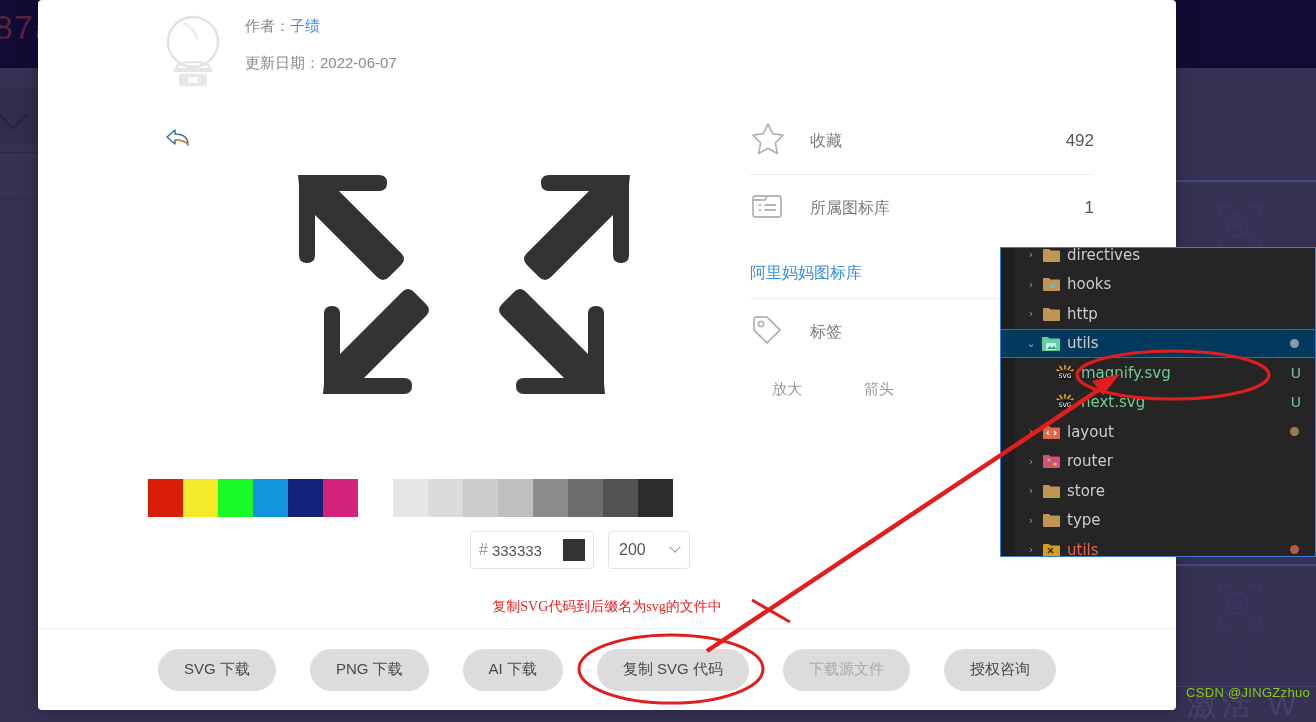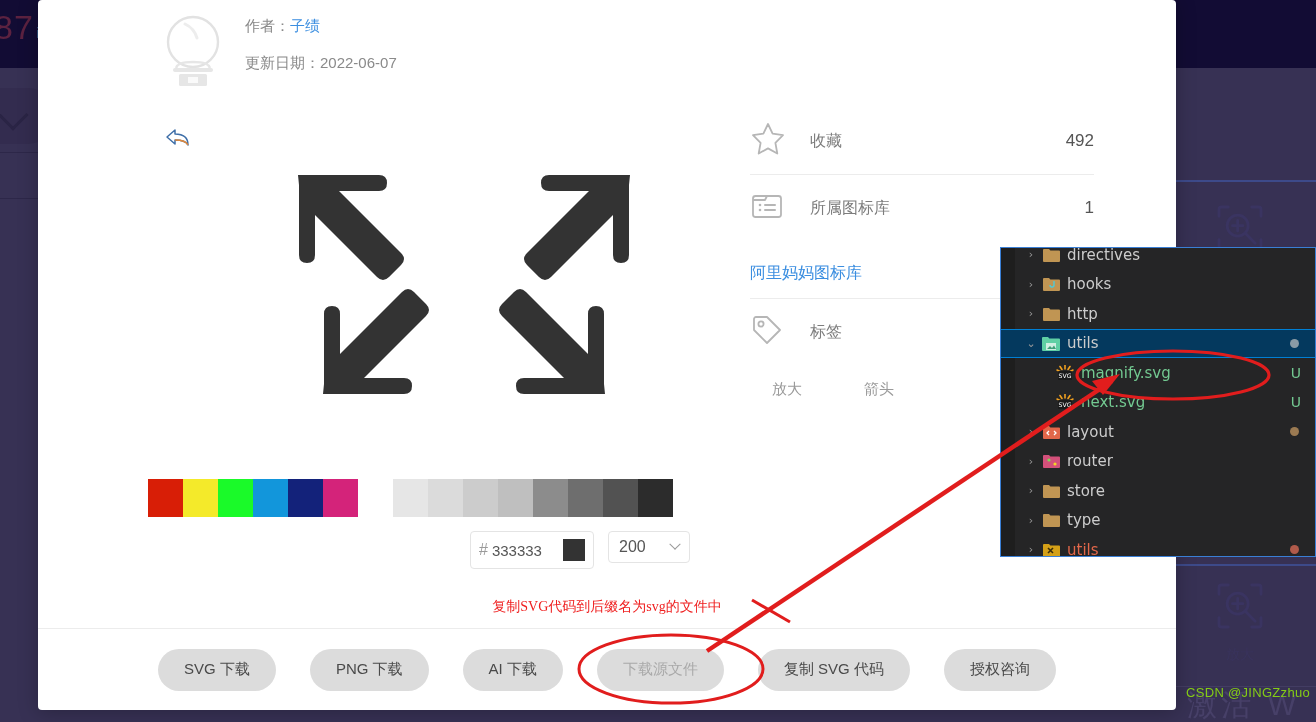--- a/index.html
+++ b/index.html
@@ -81,21 +81,21 @@
   
   #hexbox {
     position:absolute; left:432px; top:423px; width:124px; height:38px;
     border:1px solid #e4e4e4; border-radius:4px; background:#fff;
     display:flex; align-items:center; padding:0 8px;
   }
   #hexbox .hash { color:#9b9b9b; font-size:16px; margin-right:4px; }
   #hexval { font-size:15px; color:#555; flex:1; }
   #hexchip { width:22px; height:22px; background:#333333; }
   #sizebox {
-    position:absolute; left:570px; top:423px; width:82px; height:32px;
+    position:absolute; left:570px; top:423px; width:82px; height:38px;
     border:1px solid #e4e4e4; border-radius:4px; background:#fff;
     display:flex; align-items:center; justify-content:space-between; padding:0 10px;
   }
   #sizeval { font-size:16px; color:#555; }
   .chev-d {
     width:8px; height:8px; border-right:1.6px solid #999; border-bottom:1.6px solid #999;
     transform:rotate(45deg) translate(-2px,-2px);
   }
 
   
@@ -320,22 +320,22 @@
     </div>
   </div>
 
   <div id="annot">复制SVG代码到后缀名为svg的文件中</div>
   <div id="footdiv"></div>
 
   <div id="footer">
     <div class="fbtn">SVG 下载</div>
     <div class="fbtn">PNG 下载</div>
     <div class="fbtn">AI 下载</div>
+    <div class="fbtn">复制 SVG 代码</div>
     <div class="fbtn disabled">下载源文件</div>
-    <div class="fbtn">复制 SVG 代码</div>
     <div class="fbtn">授权咨询</div>
   </div>
 </div>
 
 <div id="tree">
   <div id="tree-gutter"></div>
 
   <div class="trow" style="margin-top:-8px;">
     <span class="arrow">›</span>
     <span class="ficon">

